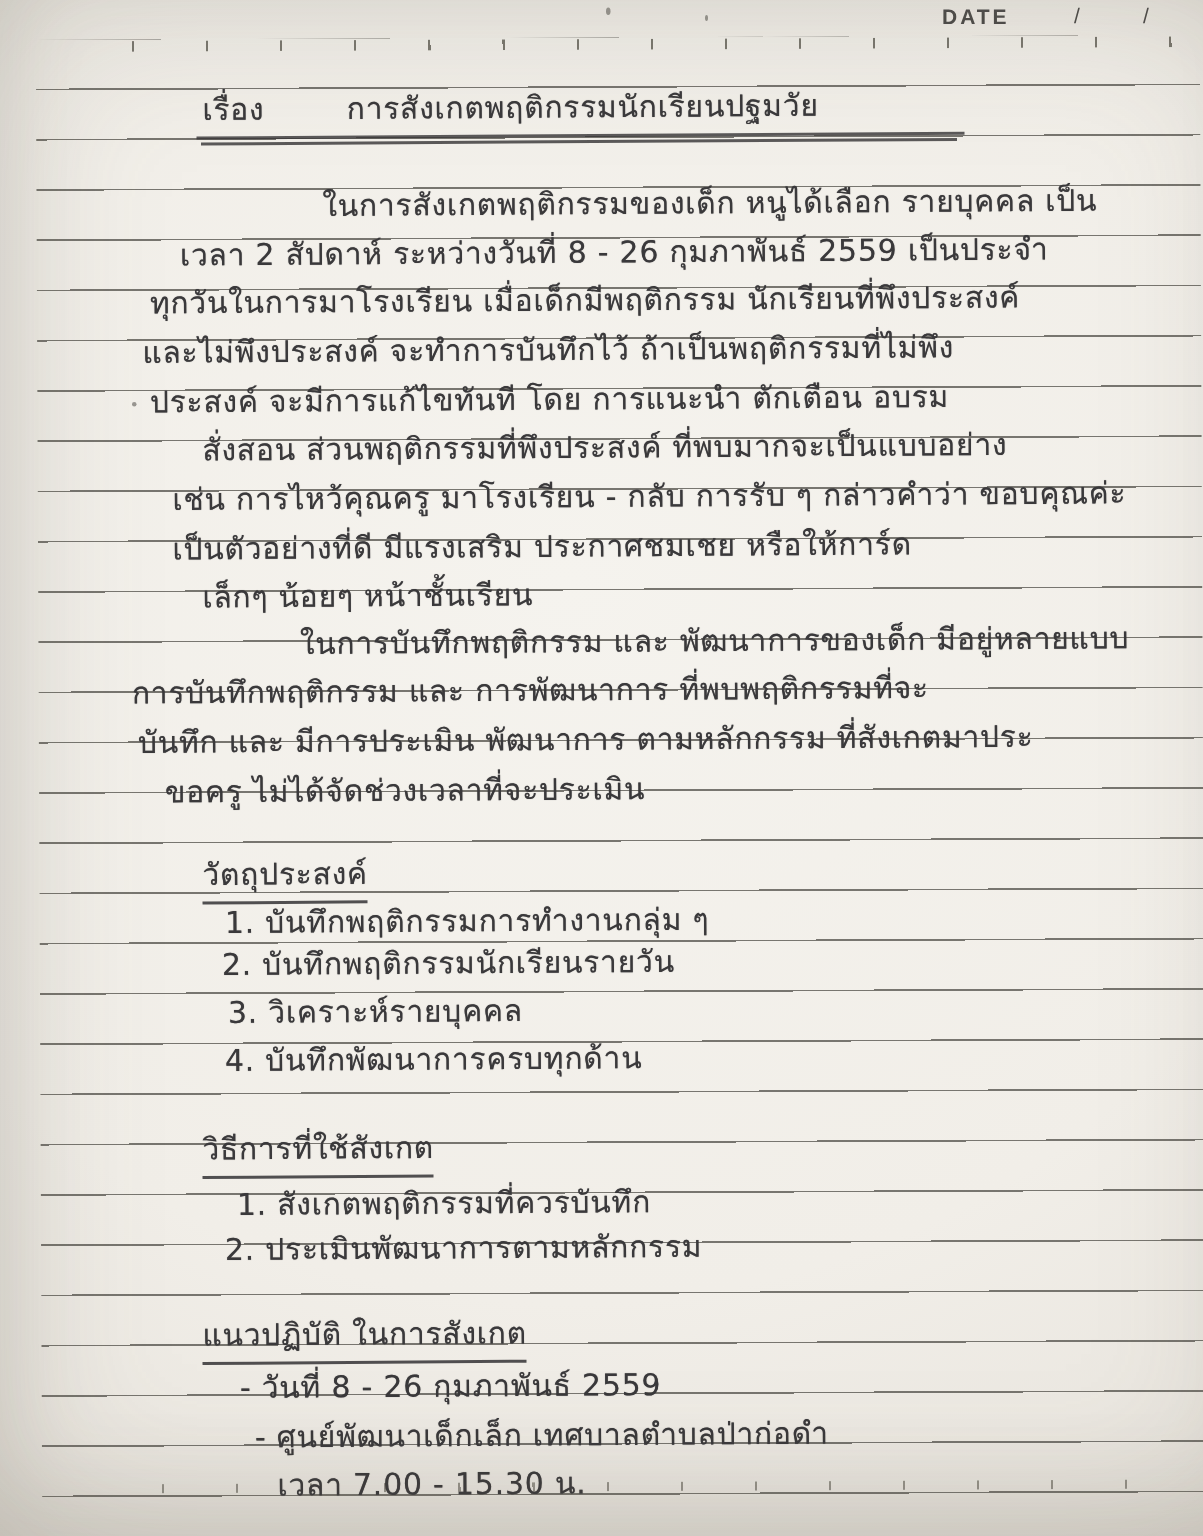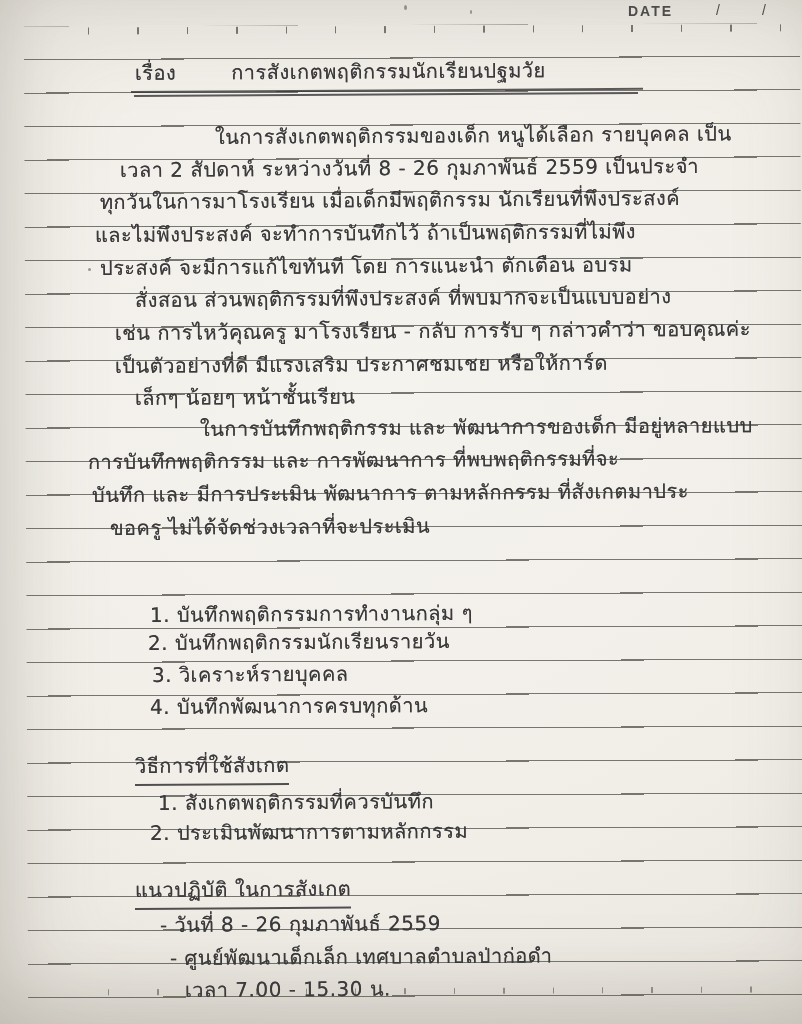--- a/index.html
+++ b/index.html
@@ -92,20 +92,23 @@
   <div class="hw" style="top:285px;left:135px">สั่งสอน ส่วนพฤติกรรมที่พึงประสงค์ ที่พบมากจะเป็นแบบอย่าง</div>
   <div class="hw" style="top:318px;left:115px">เช่น การไหว้คุณครู มาโรงเรียน - กลับ การรับ ๆ กล่าวคำว่า ขอบคุณค่ะ</div>
   <div class="hw" style="top:351px;left:115px">เป็นตัวอย่างที่ดี มีแรงเสริม ประกาศชมเชย หรือให้การ์ด</div>
   <div class="hw" style="top:383px;left:135px">เล็กๆ น้อยๆ หน้าชั้นเรียน</div>
 
   <div class="hw" style="top:414px;left:200px">ในการบันทึกพฤติกรรม และ พัฒนาการของเด็ก มีอยู่หลายแบบ</div>
   <div class="hw" style="top:447px;left:88px">การบันทึกพฤติกรรม และ การพัฒนาการ ที่พบพฤติกรรมที่จะ</div>
   <div class="hw" style="top:480px;left:92px">บันทึก และ มีการประเมิน พัฒนาการ ตามหลักกรรม ที่สังเกตมาประ</div>
   <div class="hw" style="top:513px;left:110px">ขอครู ไม่ได้จัดช่วงเวลาที่จะประเมิน</div>
 
+  <div class="hw head" style="top:568px;left:135px">
+    <span class="uline">วัตถุประสงค์</span>
+  </div>
   <div class="hw" style="top:600px;left:150px">1. บันทึกพฤติกรรมการทำงานกลุ่ม ๆ</div>
   <div class="hw" style="top:628px;left:148px">2. บันทึกพฤติกรรมนักเรียนรายวัน</div>
   <div class="hw" style="top:660px;left:152px">3. วิเคราะห์รายบุคคล</div>
   <div class="hw" style="top:692px;left:150px">4. บันทึกพัฒนาการครบทุกด้าน</div>
 
   <div class="hw head" style="top:751px;left:135px">
     <span class="uline">วิธีการที่ใช้สังเกต</span>
   </div>
   <div class="hw" style="top:788px;left:158px">1. สังเกตพฤติกรรมที่ควรบันทึก</div>
   <div class="hw" style="top:818px;left:150px">2. ประเมินพัฒนาการตามหลักกรรม</div>

